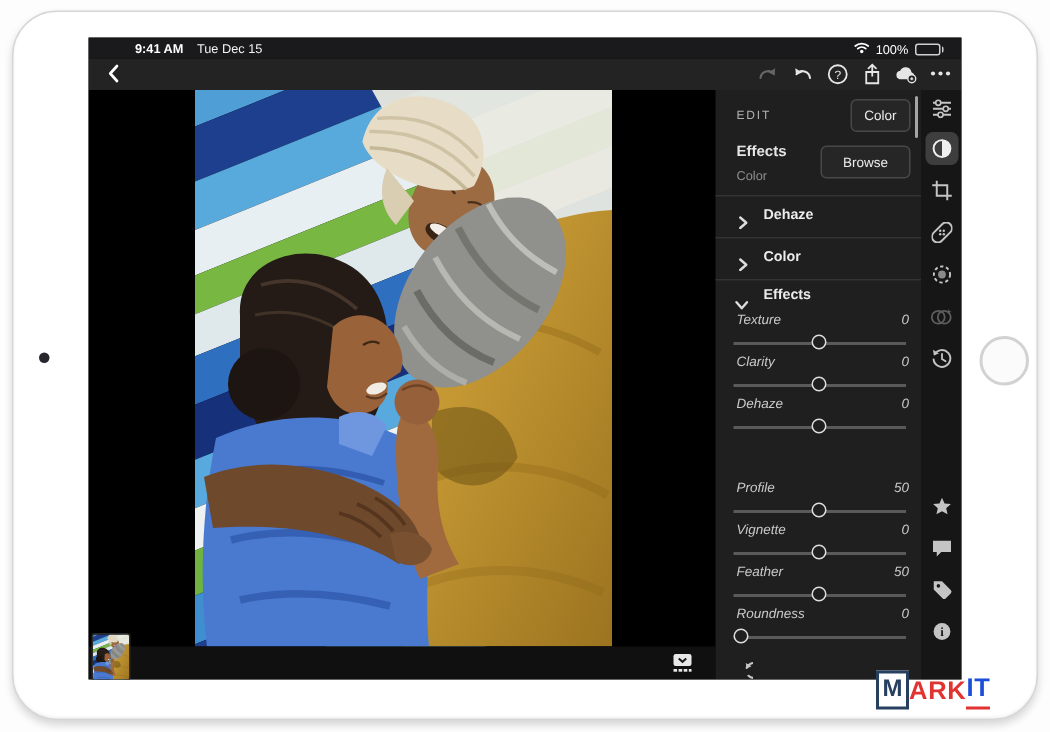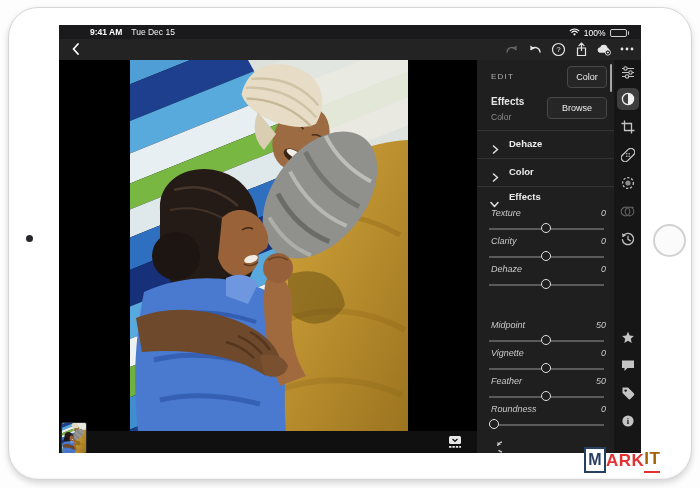--- a/index.html
+++ b/index.html
@@ -85,21 +85,21 @@
   .rail-active-bg { position:absolute; left:2.5px; top:28px; width:22px; height:22px;
     background:#3e3e3e; border-radius:5px; }
 
   
   .watermark { position:absolute; left:584px; top:447px; display:flex; align-items:flex-end;
     z-index:10; background:transparent; }
   .wm-box { width:22px; height:26px; border:2px solid #274060; background:#ffffff;
     color:#274060; font-weight:bold; font-size:16px; display:flex; align-items:center;
     justify-content:center; }
   .wm-ark { color:#e23333; font-weight:bold; font-size:17px; letter-spacing:.5px; line-height:24px; }
-  .wm-it { color:#a16207; font-weight:bold; font-size:17px; letter-spacing:.5px;
+  .wm-it { color:#1d4ed8; font-weight:bold; font-size:17px; letter-spacing:.5px;
     line-height:24px; border-bottom:2px solid #e23333;text-align:center; }
 </style>
 </head>
 <body>
 
 <div class="stage">
   <div class="ipad"></div>
   <div class="camera-dot"></div>
   <div class="home-button"></div>
 
@@ -437,21 +437,21 @@
       </div>
       <div class="fx-row" style="top:202px">
         <span class="fx-label">Dehaze</span>
         <span class="fx-value">0</span>
         <div class="fx-slider">
             <div class="fx-track"></div>
             <div class="fx-knob" style="left: calc(50% - 5.5px);"></div>
           </div>
       </div>
       <div class="fx-row" style="top:258px">
-        <span class="fx-label">Midpoint</span>
+        <span class="fx-label">Profile</span>
         <span class="fx-value">50</span>
         <div class="fx-slider">
             <div class="fx-track"></div>
             <div class="fx-knob" style="left: calc(50% - 5.5px);"></div>
           </div>
       </div>
       <div class="fx-row" style="top:286px">
         <span class="fx-label">Vignette</span>
         <span class="fx-value">0</span>
         <div class="fx-slider">

